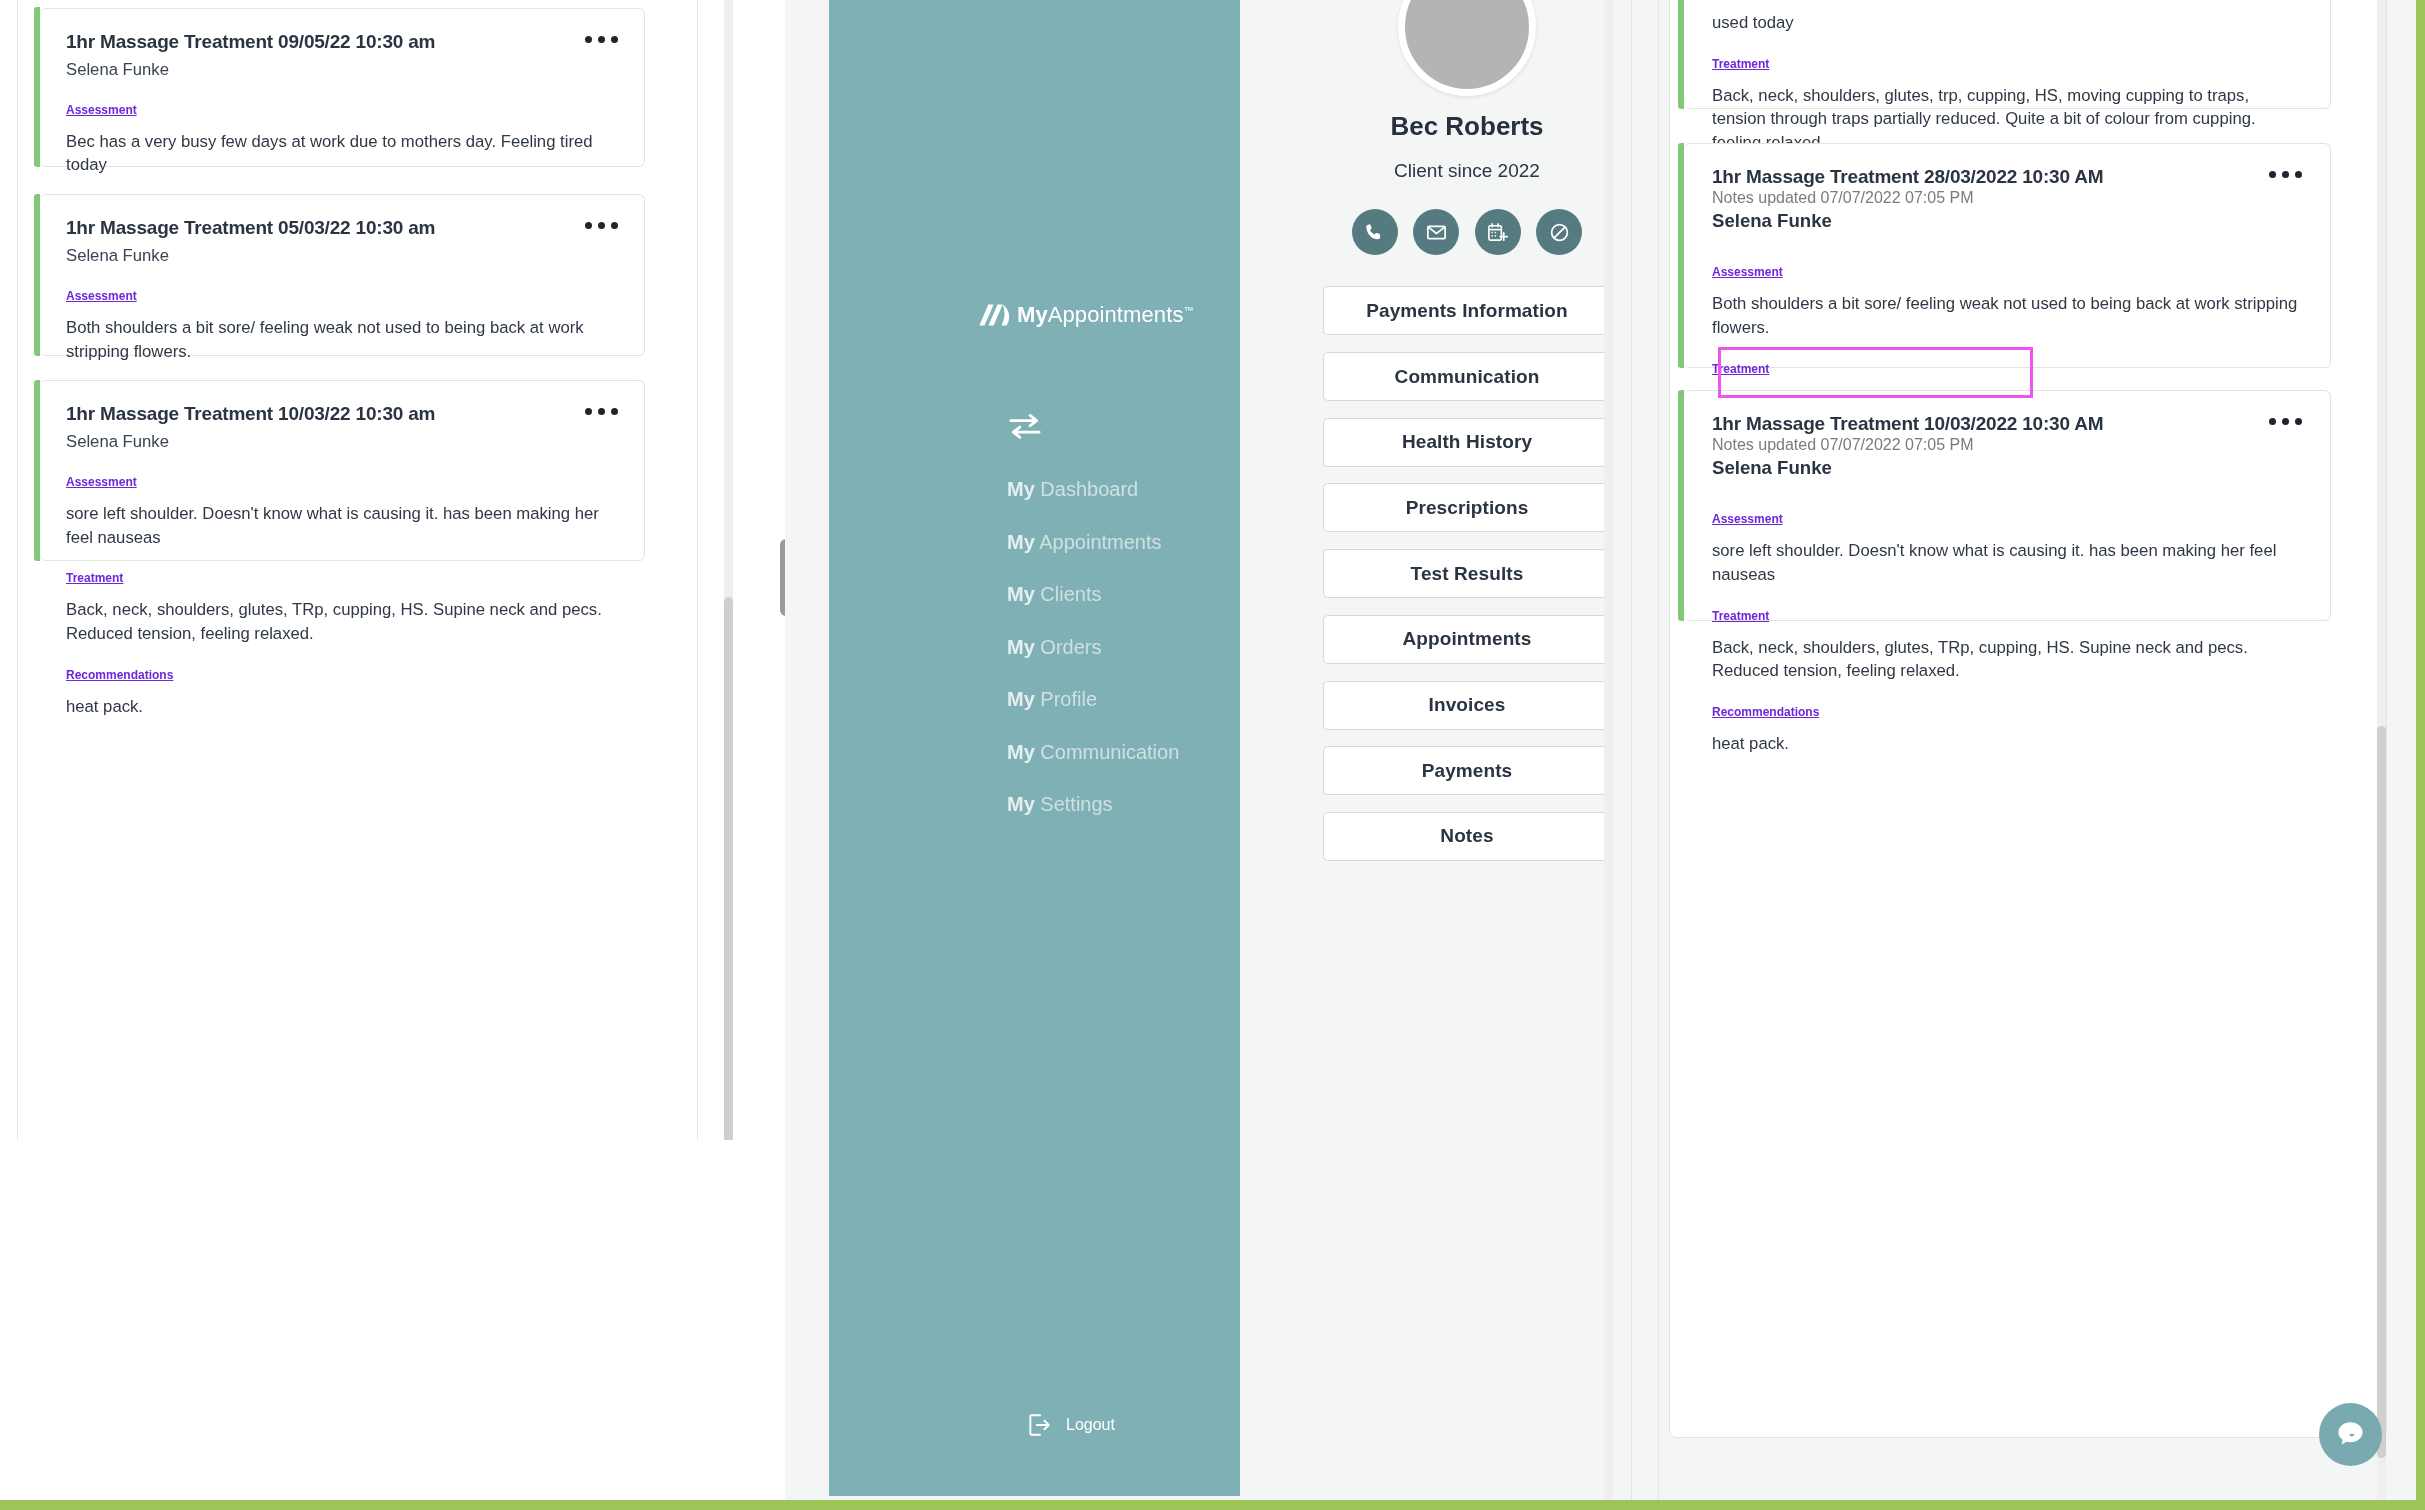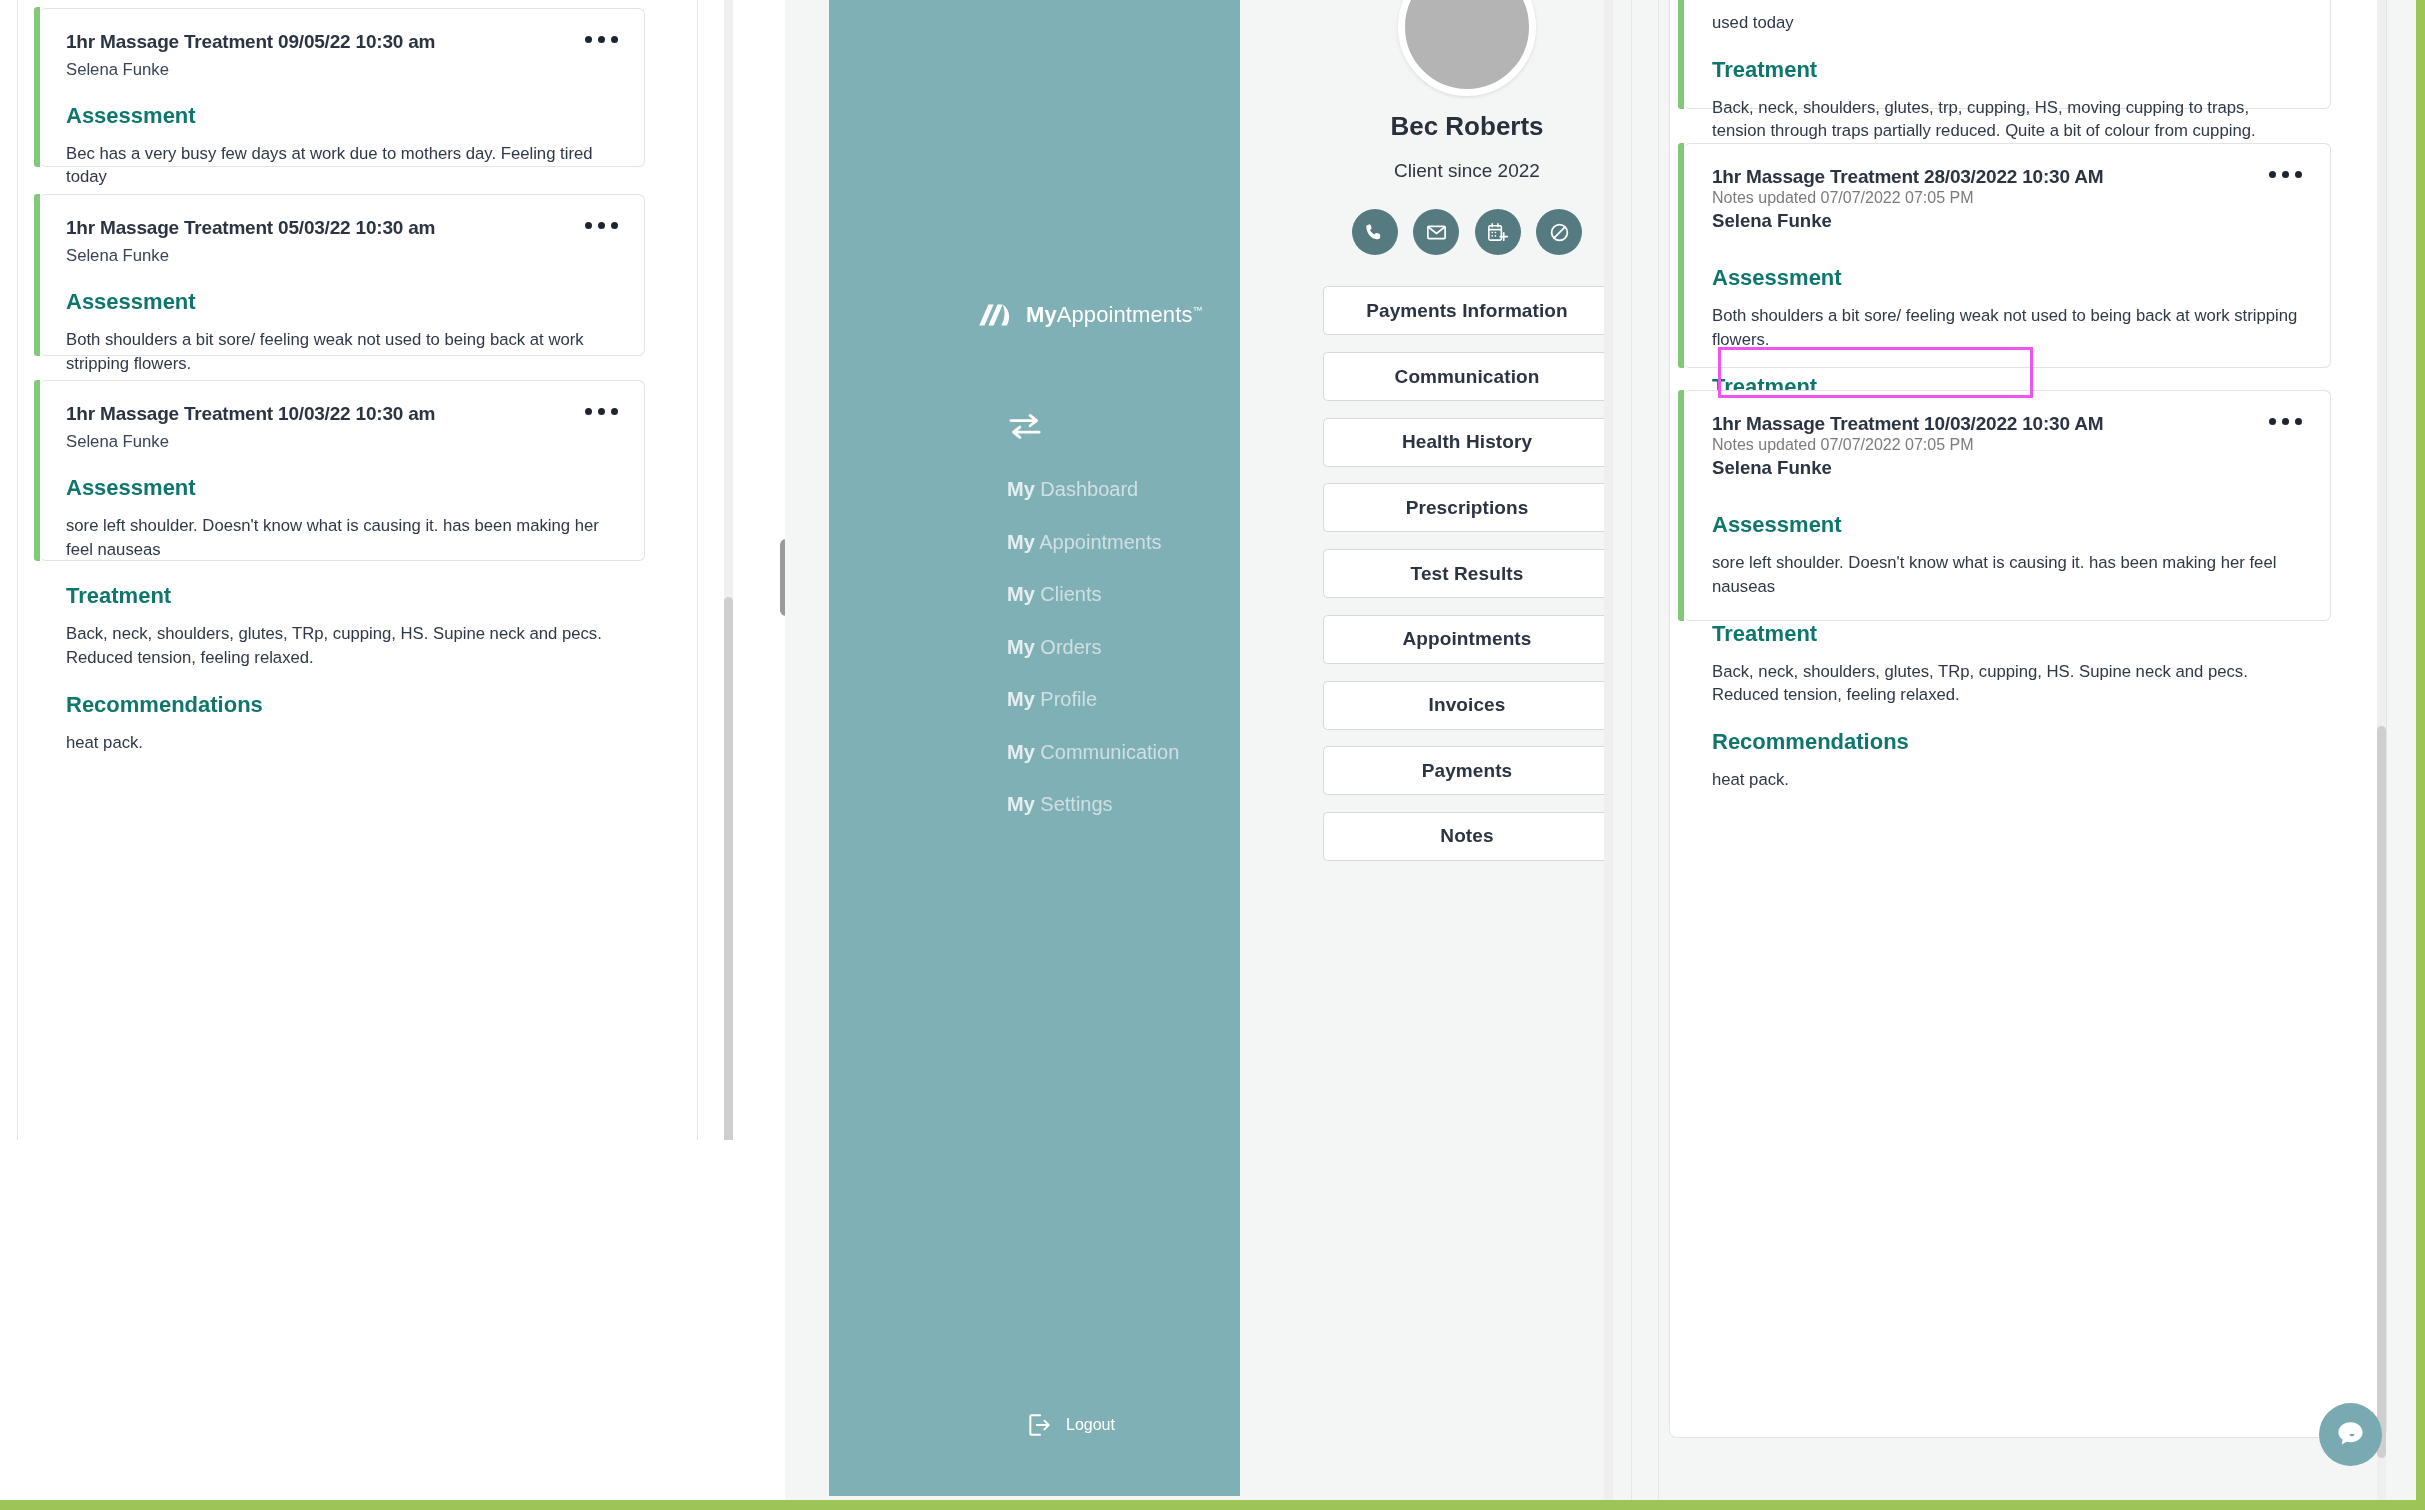--- a/index.html
+++ b/index.html
@@ -35,21 +35,21 @@
     font-size: 19px; font-weight: 700; color: #2b3442; letter-spacing: -0.2px;
     line-height: 1.2;
   }
   .card-subtitle { font-size: 16.7px; color: #3a4454; margin-top: 6.4px; line-height:1.25; }
   .card-updated { font-size: 16px; color: #7b7b7b; line-height: 1.3; }
   .dots {
     display:flex; gap: 5.8px; align-items:center; padding-top: 5.1px; cursor:pointer;
   }
   .dots span { width: 7px; height: 7px; border-radius: 50%; background: #1d2530; display:block; }
   .sec-h {
-    font-size: 22px; font-weight: 700; color: #0f766e; margin-top: 22px;
+    font-size: 12px; font-weight: 700; color: #6d28d9; margin-top: 22px; text-decoration: underline;
   }
   .sec-p {
     font-size: 16.7px; color: #2f3846; line-height: 1.42; margin-top: 13px;
   }
 
   
   .lp-card { position:absolute; left: 40px; width: 605px; padding: 22px 26px 26px 26px; }
   #lp1 { top: 7.7px;  height: 159px; }
   #lp2 { top: 194px; height: 162px; }
   #lp3 { top: 380px; height: 181px; }
@@ -73,21 +73,21 @@
   .center-panel {
     position: absolute; left: 785px; top: 0; width: 828px; height: 1510px;
     background: #f4f5f5; overflow: hidden;
   }
   .sidebar-curve {
     position:absolute; left: 44px; top: 0; width: 411px; height: 1496px;
     background: #7fb0b6;
     clip-path: path("M 0,0 L 430,0 C 560,300 600,760 600,1170 C 600,1580 540,1960 430,2330 L 0,2330 Z");
   }
   .logo-wrap {
-    position: absolute; left: 193px; top: 302px; display:flex; align-items:center; gap: 9px;
+    position: absolute; left: 193px; top: 302px; display:flex; align-items:center; 
   }
   .logo-mark { width: 39px; height: 26px; }
   .logo-text { font-size: 22px; color:#ffffff; letter-spacing: 0.1px; white-space:nowrap;}
   .logo-text b { font-weight: 700; }
   .logo-text span.light { font-weight: 300; }
   .logo-tm { font-size: 10.3px; vertical-align: super; }
 
   .swap-icon { position:absolute; left: 222px; top: 411px; width: 36px; height: 29.5px; }
 
   .nav-list { position: absolute; left: 222px; top: 478px; width: 334px; }

